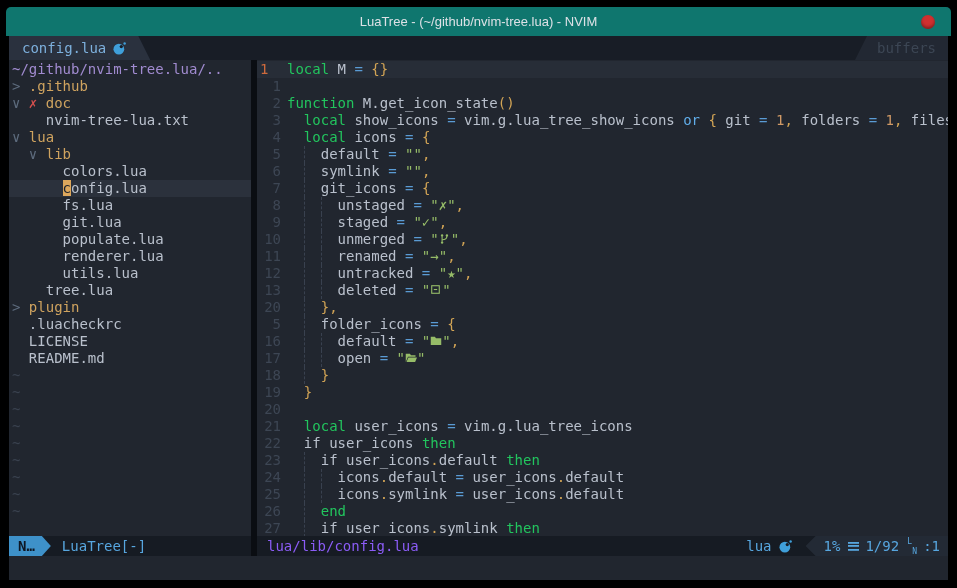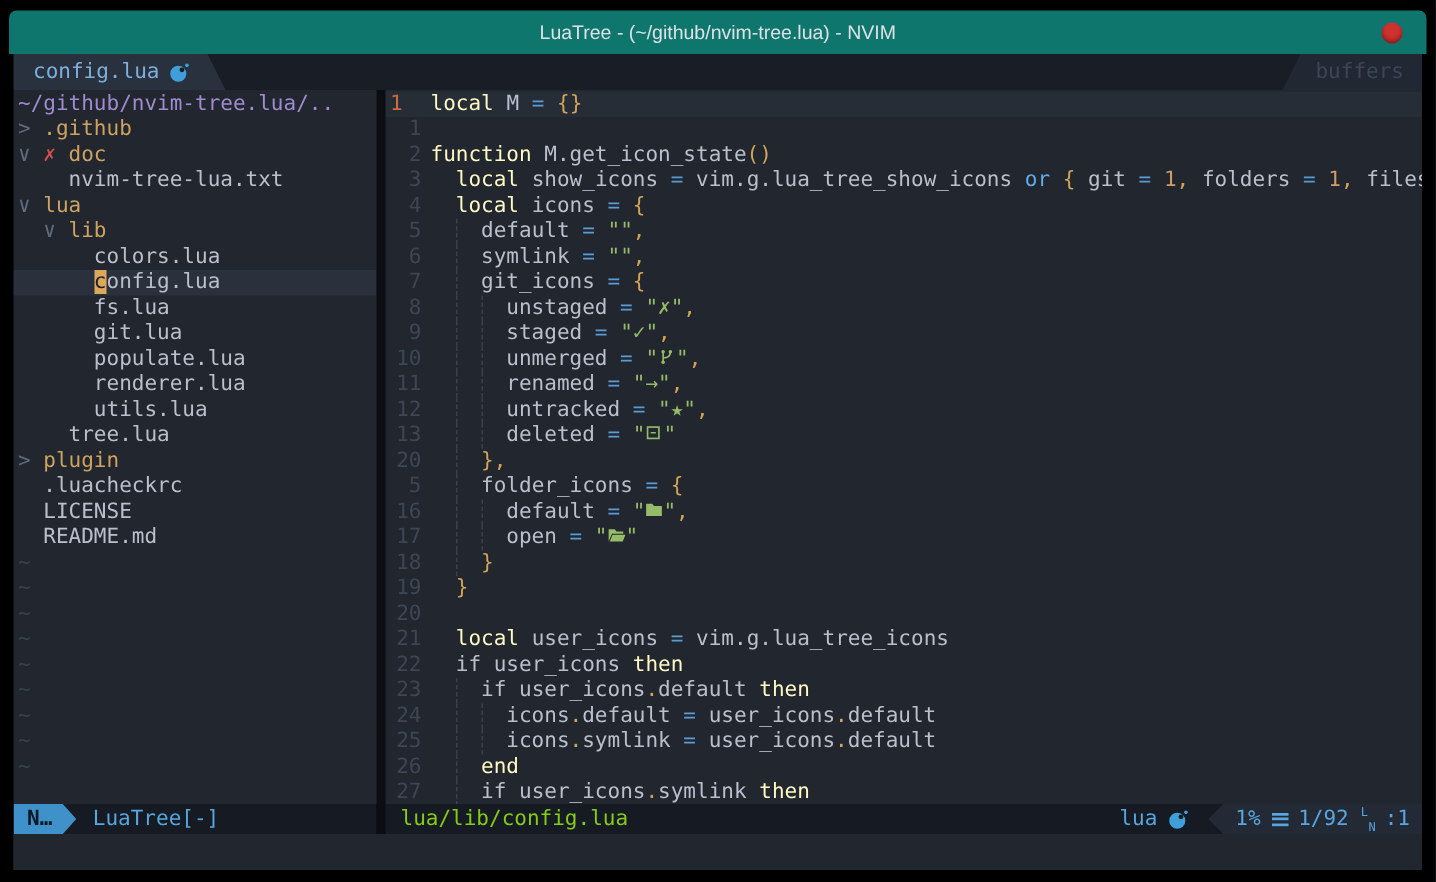--- a/index.html
+++ b/index.html
@@ -36,21 +36,21 @@
   .tree-row { padding-left:3px; }
   .tree-row.cursorline { background:#2b313c; }
   .code-line { display:flex; }
   .code-line.cursorline { background:#272d37; }
   .lnum { flex:0 0 30px; width:30px; text-align:right; padding-right:6px; color:#3d4654; }
   .lnum.cur { text-align:left; padding-left:3px; color:#cf6a3c; }
   .ltext { white-space:pre; }
 
   
   .tok-v   { color:#b9c0cc; }
-  .tok-k   { color:#fef9c3; }
+  .tok-k   { color:#22c55e; }
   .tok-o   { color:#5a9bd4; }
   .tok-o2  { color:#61aeea; }
   .tok-p   { color:#d2a455; }
   .tok-s   { color:#96bc68; }
   .tok-n   { color:#d19a66; }
   .tok-root{ color:#a18bd0; }
   .tok-folder{ color:#cfa35f; }
   .tok-chev{ color:#5d6b7d; }
   .tok-redx{ color:#d4504e; }
   .tok-tilde{ color:#39414e; }
@@ -65,21 +65,21 @@
 
   
   .statusline { flex:0 0 20px; background:#0a0d12; display:flex; }
   .sl-left { width:242px; flex:0 0 242px; background:#161b23; display:flex; align-items:center; }
   .sl-gap { width:6px; flex:0 0 6px; background:#0a0d12; }
   .sl-right { flex:1; background:#161b23; display:flex; align-items:center; min-width:0; }
   .mode-seg { height:20px; display:flex; align-items:center; padding:0 16px 0 9px;
     background:#3e91c9; color:#0e1724; font-weight:bold;
     clip-path:polygon(0 0, calc(100% - 9px) 0, 100% 50%, calc(100% - 9px) 100%, 0 100%); }
   .sl-title { color:#57a6df; padding-left:11px; }
-  .sl-file  { color:#84cc16; padding-left:10px; flex:1; overflow:hidden; white-space:nowrap; }
+  .sl-file  { color:#8b5cf6; padding-left:10px; flex:1; overflow:hidden; white-space:nowrap; }
   .sl-ft { color:#57a6df; display:flex; align-items:center; gap:7px; padding-right:14px; }
   .sl-seg { height:20px; display:flex; align-items:center; gap:8px; background:#232a35; color:#57a6df;
     padding:0 8px 0 18px; clip-path:polygon(0 50%, 10px 0, 100% 0, 100% 100%, 10px 100%); }
   .lines-icon { display:inline-block; width:11px; height:9px;
     background:linear-gradient(#57a6df,#57a6df) 0 0/100% 1.8px no-repeat,
                linear-gradient(#57a6df,#57a6df) 0 50%/100% 1.8px no-repeat,
                linear-gradient(#57a6df,#57a6df) 0 100%/100% 1.8px no-repeat; }
   .ln-icon { position:relative; display:inline-block; width:10px; height:15px; }
   .ln-icon::before { content:"L"; position:absolute; top:-2px; left:0; font-size:8px; color:#57a6df; }
   .ln-icon::after  { content:"N"; position:absolute; bottom:-2px; right:0; font-size:8px; color:#57a6df; }

